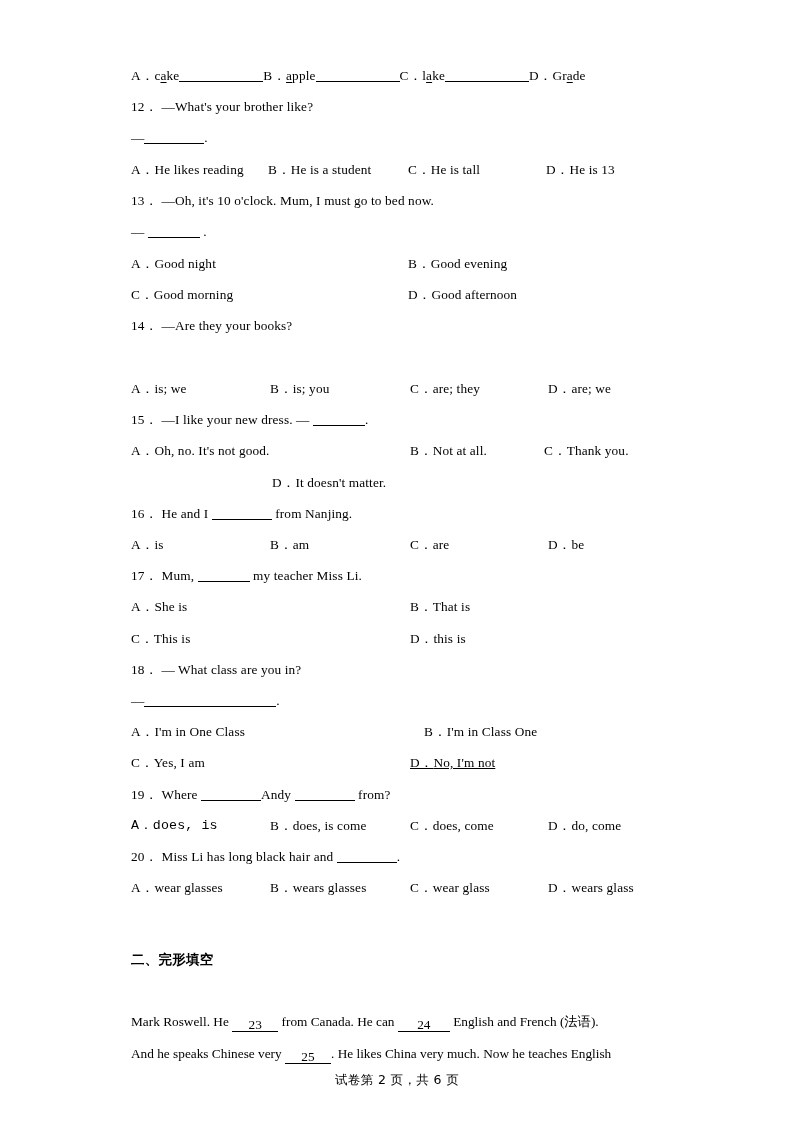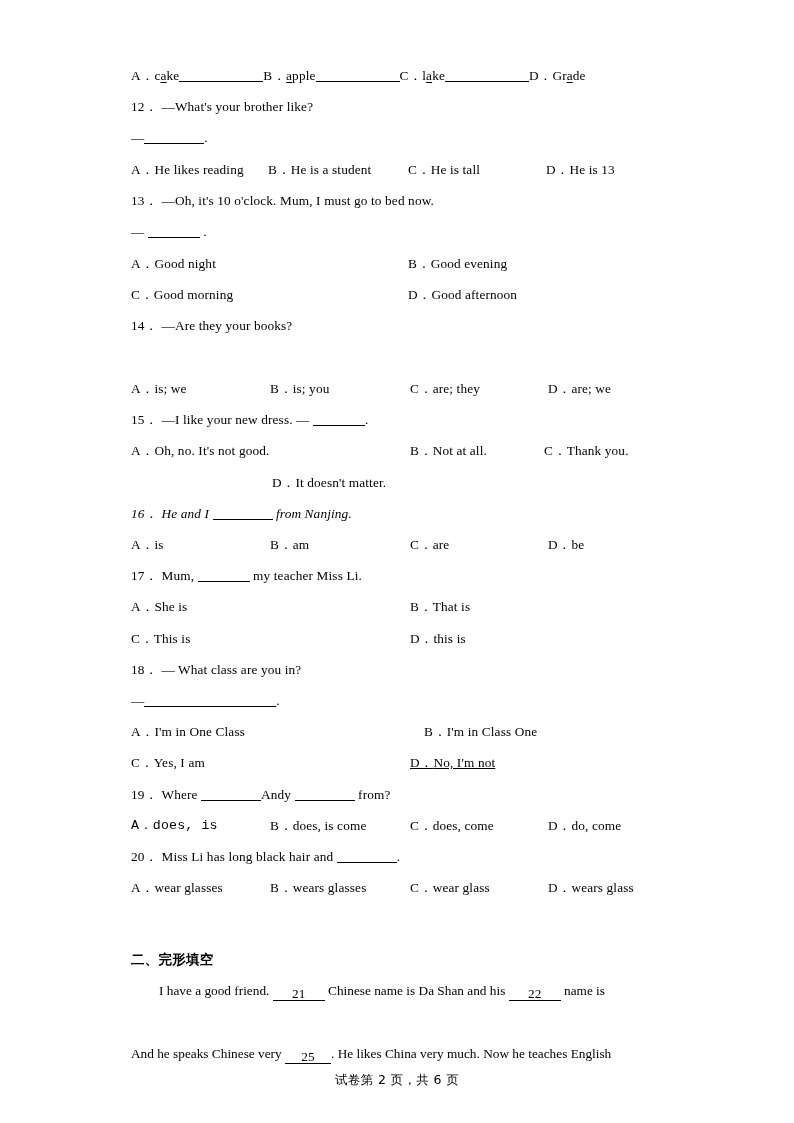--- a/index.html
+++ b/index.html
@@ -144,21 +144,21 @@
   </div>
   <div class="row" style="left:131px; top:443px; width:560px;">
     <span class="col" style="left:0px;"><span class="opt-letter">A．</span><span>Oh, no. It's not good.</span></span>
     <span class="col" style="left:279px;"><span class="opt-letter">B．</span><span>Not at all.</span></span>
     <span class="col" style="left:413px;"><span class="opt-letter">C．</span><span>Thank you.</span></span>
   </div>
   <div class="row" style="left:272px; top:475px;">
     <span><span class="opt-letter">D．</span><span>It doesn't matter.</span></span>
   </div>
 
-  <div class="row" style="left:131px; top:506px;font-style:italic;">
+  <div class="row" style="left:131px; top:506px;">
     <span>16．</span><span>&nbsp;</span><span>He and I</span><span>&nbsp;</span><span class="blank b-lg"></span><span>&nbsp;</span><span>from Nanjing.</span>
   </div>
   <div class="row" style="left:131px; top:537px; width:560px;">
     <span class="col" style="left:0px;"><span class="opt-letter">A．</span><span>is</span></span>
     <span class="col" style="left:139px;"><span class="opt-letter">B．</span><span>am</span></span>
     <span class="col" style="left:279px;"><span class="opt-letter">C．</span><span>are</span></span>
     <span class="col" style="left:417px;"><span class="opt-letter">D．</span><span>be</span></span>
   </div>
 
   <div class="row" style="left:131px; top:568px;">
@@ -203,22 +203,22 @@
   </div>
   <div class="row" style="left:131px; top:880px; width:560px;">
     <span class="col" style="left:0px;"><span class="opt-letter">A．</span><span>wear glasses</span></span>
     <span class="col" style="left:139px;"><span class="opt-letter">B．</span><span>wears glasses</span></span>
     <span class="col" style="left:279px;"><span class="opt-letter">C．</span><span>wear glass</span></span>
     <span class="col" style="left:417px;"><span class="opt-letter">D．</span><span>wears glass</span></span>
   </div>
 
   <div class="section-title" style="left:131px; top:951px;">二、完形填空</div>
 
-  <div class="para" style="left:131px; top:983px;">
-    <span style="display:inline-block;width:28px;"></span><span>I have a good friend.</span><span>&nbsp;</span><span class="clz">21</span><span>&nbsp;</span><span>Chinese name is Da Shan and his</span><span>&nbsp;</span><span class="clz">22</span><span>&nbsp;</span><span>name is</span>
+  <div class="para" style="left:131px; top:1014px;">
+    <span>Mark Roswell. He</span><span>&nbsp;</span><span class="clz narrow">23</span><span>&nbsp;</span><span>from Canada. He can</span><span>&nbsp;</span><span class="clz">24</span><span>&nbsp;</span><span>English and French (法语).</span>
   </div>
   <div class="para" style="left:131px; top:1046px;">
     <span>And he speaks Chinese very</span><span>&nbsp;</span><span class="clz narrow">25</span><span>. He likes China very much. Now he teaches English</span>
   </div>
 
   <div class="footer" style="top:1072px;">试卷第 2 页，共 6 页</div>
 
 </div>
 
 </body></html>

